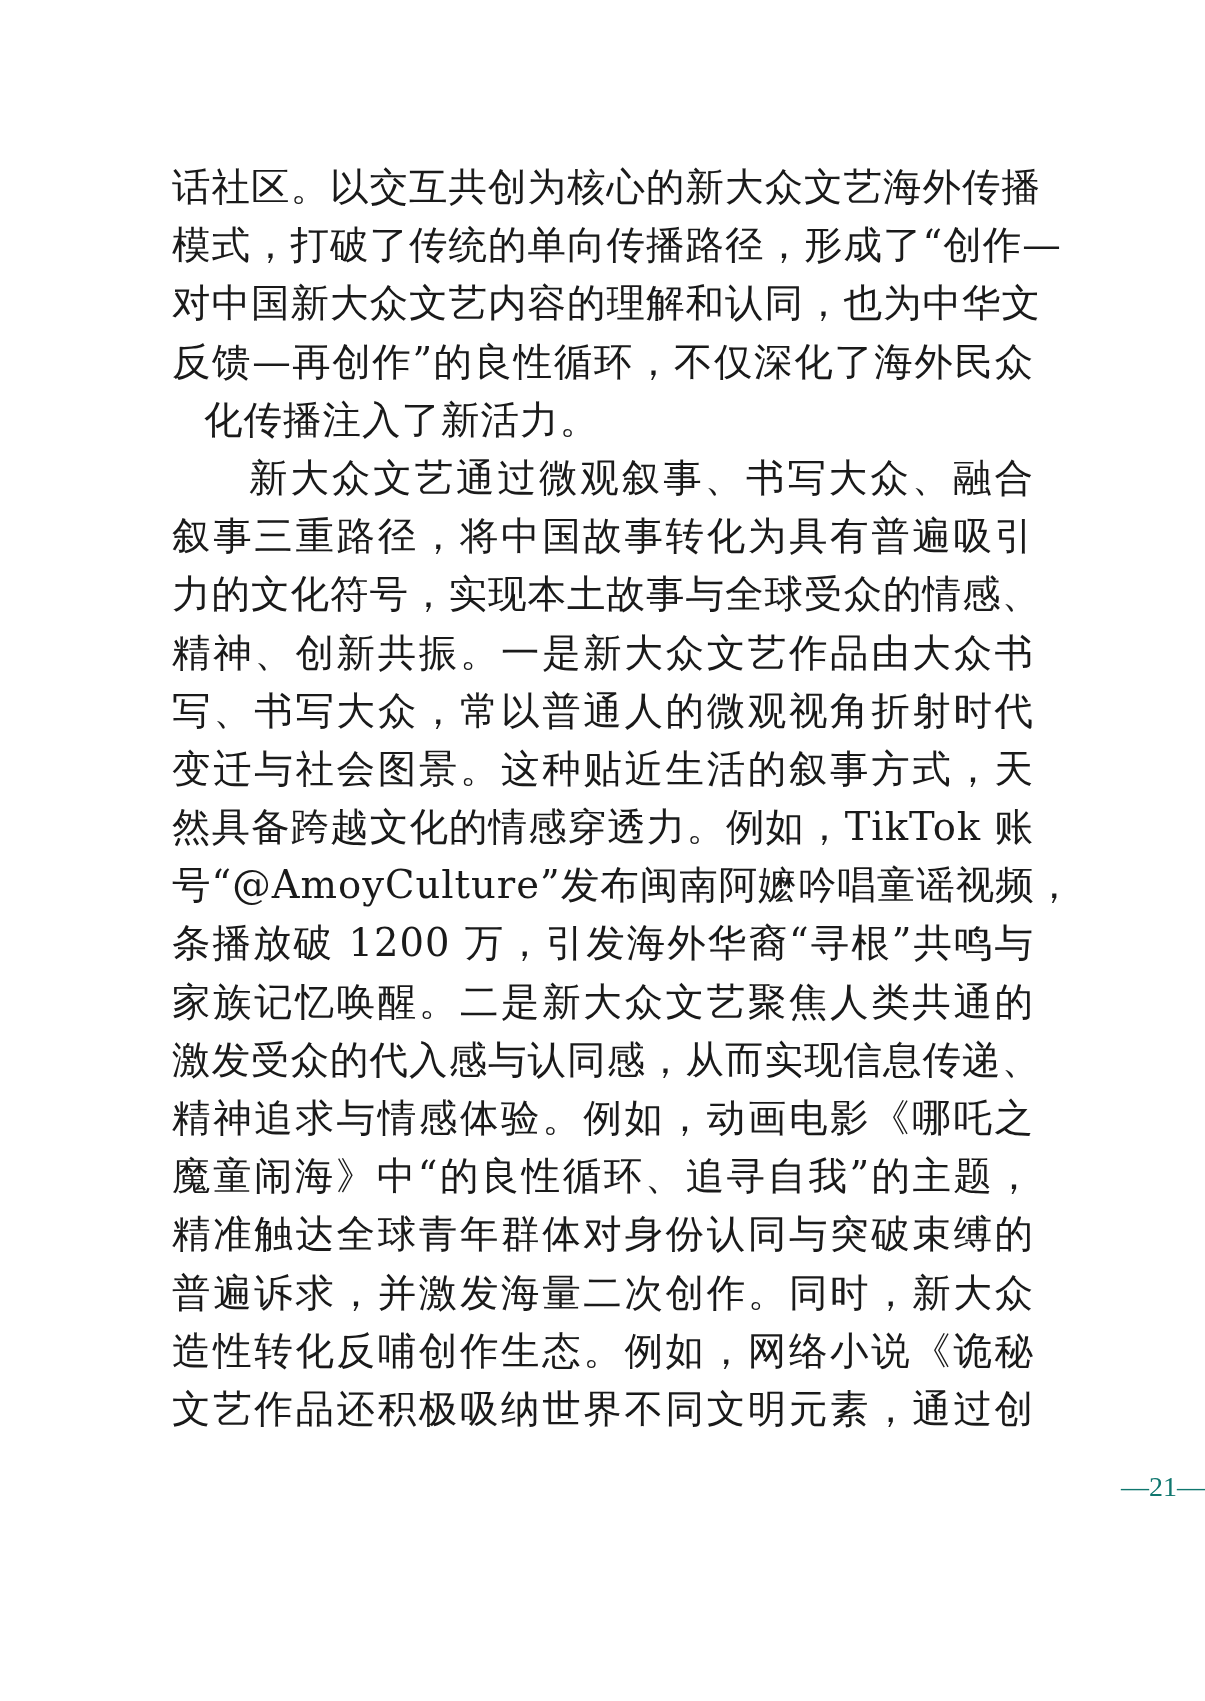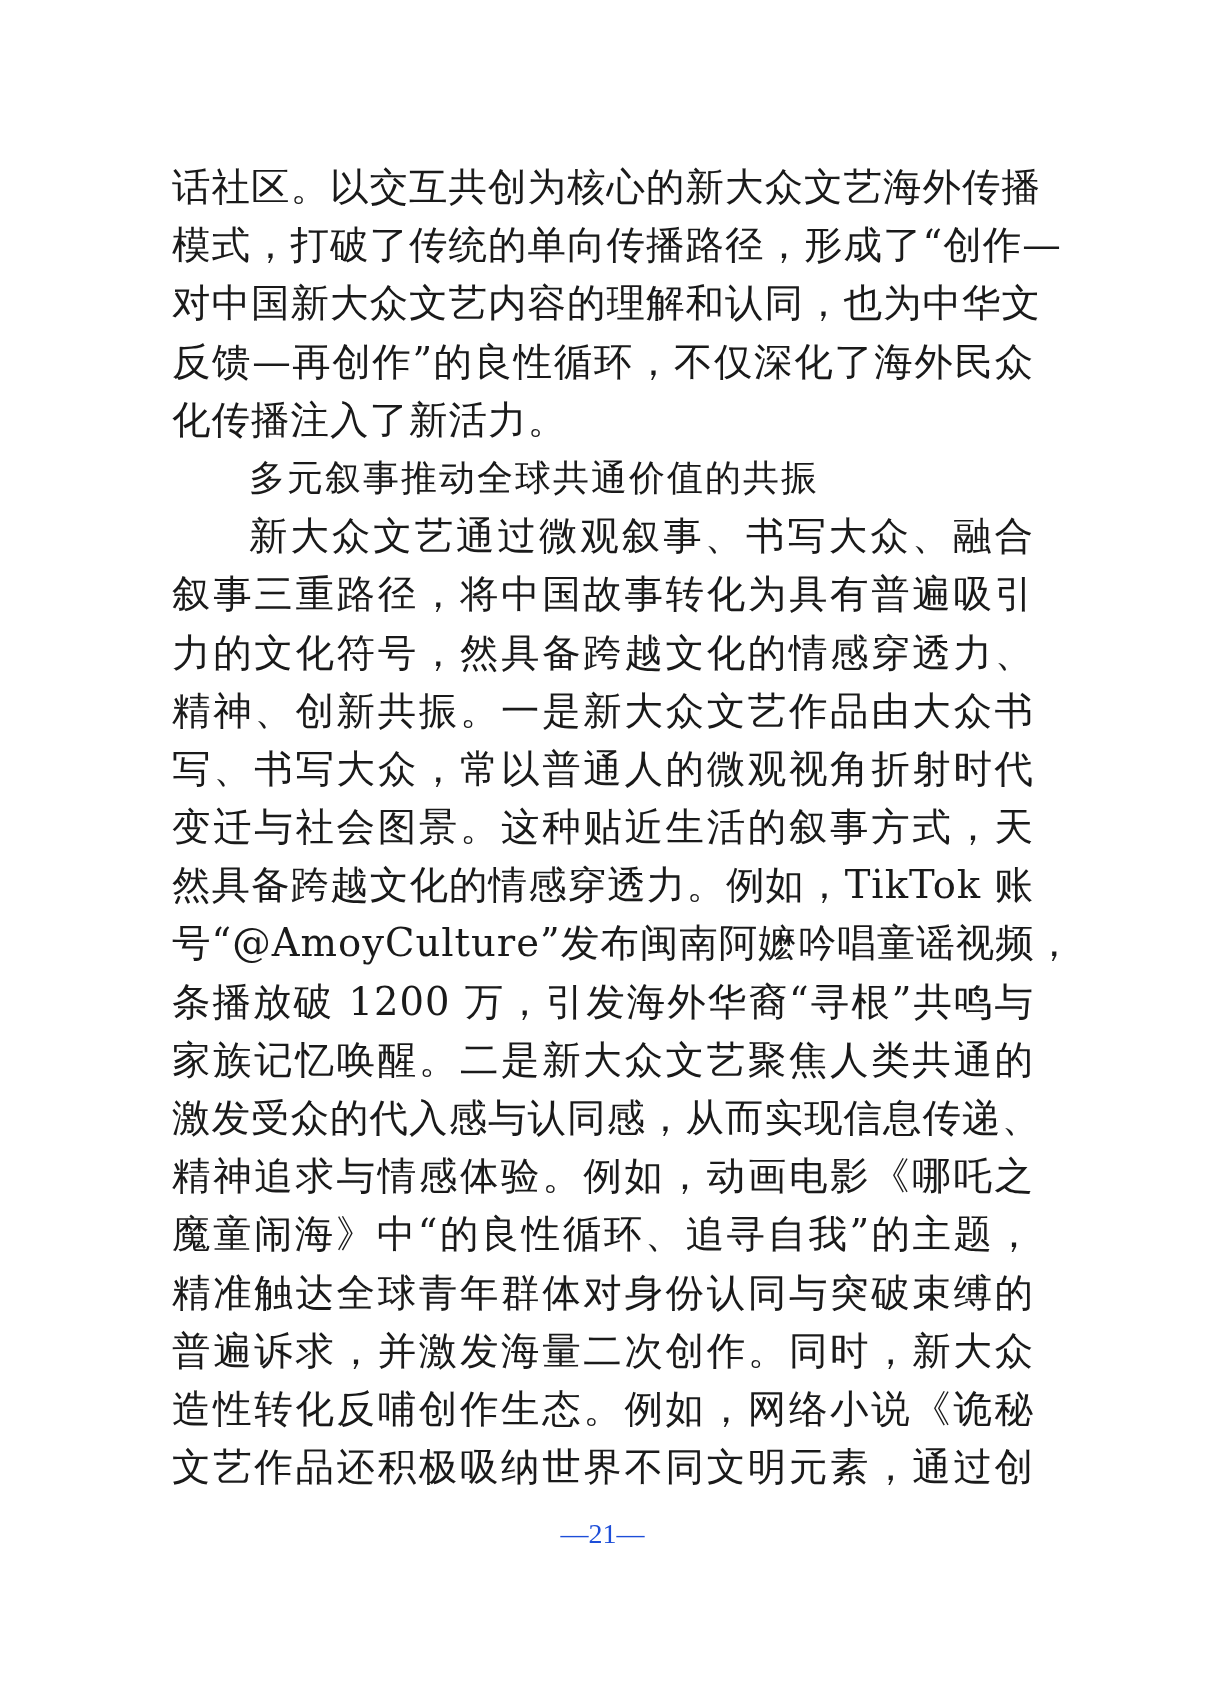--- a/index.html
+++ b/index.html
@@ -2,43 +2,42 @@
 <html><head>
 <meta charset="utf-8">
 <style>
   html, body { margin:0; padding:0; background:#ffffff; }
   body { width:1205px; height:1701px; position:relative; overflow:hidden;
          font-family:"DejaVu Serif", "Liberation Serif", serif; color:#1a1a1a; }
   .page { position:absolute; left:0; top:0; width:1205px; height:1701px; }
   .text-block { position:absolute; left:172px; top:158px; width:862px; }
   .line { height:58.2px; line-height:58.2px; font-size:38.5px; white-space:nowrap;
           text-align:justify; text-align-last:justify; letter-spacing:1px; }
-  .line.last { text-align-last:left; }
+  .line.last { text-align-last:left;margin-left:32px; }
   .line.indent { padding-left:77px; }
   .line.heading { text-align-last:left; font-family:"DejaVu Sans", "Liberation Sans", sans-serif; font-size:36px; letter-spacing:2px; }
-  .page-number { position:absolute; left:0; width:1205px; top:1518px; text-align:center;
-                 font-size:28px; font-family:"Liberation Serif", "DejaVu Serif", serif; color:#1d4ed8; }
+  .page-number { position:absolute; left:0; width:1205px; top:1471px; text-align:right;
+                 font-size:28px; font-family:"Liberation Serif", "DejaVu Serif", serif; color:#0f766e; }
 </style>
 </head>
 <body>
 
 <div class="page">
   <div class="text-block">
     <div>
       <div class="line">话社区。以交互共创为核心的新大众文艺海外传播</div>
       <div class="line">模式，打破了传统的单向传播路径，形成了“创作—</div>
       <div class="line">对中国新大众文艺内容的理解和认同，也为中华文</div>
       <div class="line">反馈—再创作”的良性循环，不仅深化了海外民众</div>
       <div class="line last">化传播注入了新活力。</div>
     </div>
-    <div class="line indent heading">多元叙事推动全球共通价值的共振</div>
     <div>
       <div class="line indent">新大众文艺通过微观叙事、书写大众、融合</div>
       <div class="line">叙事三重路径，将中国故事转化为具有普遍吸引</div>
-      <div class="line">力的文化符号，然具备跨越文化的情感穿透力、</div>
+      <div class="line">力的文化符号，实现本土故事与全球受众的情感、</div>
       <div class="line">精神、创新共振。一是新大众文艺作品由大众书</div>
       <div class="line">写、书写大众，常以普通人的微观视角折射时代</div>
       <div class="line">变迁与社会图景。这种贴近生活的叙事方式，天</div>
       <div class="line">然具备跨越文化的情感穿透力。例如，TikTok 账</div>
       <div class="line">号“@AmoyCulture”发布闽南阿嬷吟唱童谣视频，</div>
       <div class="line">条播放破 1200 万，引发海外华裔“寻根”共鸣与</div>
       <div class="line">家族记忆唤醒。二是新大众文艺聚焦人类共通的</div>
       <div class="line">激发受众的代入感与认同感，从而实现信息传递、</div>
       <div class="line">精神追求与情感体验。例如，动画电影《哪吒之</div>
       <div class="line">魔童闹海》中“的良性循环、追寻自我”的主题，</div>

